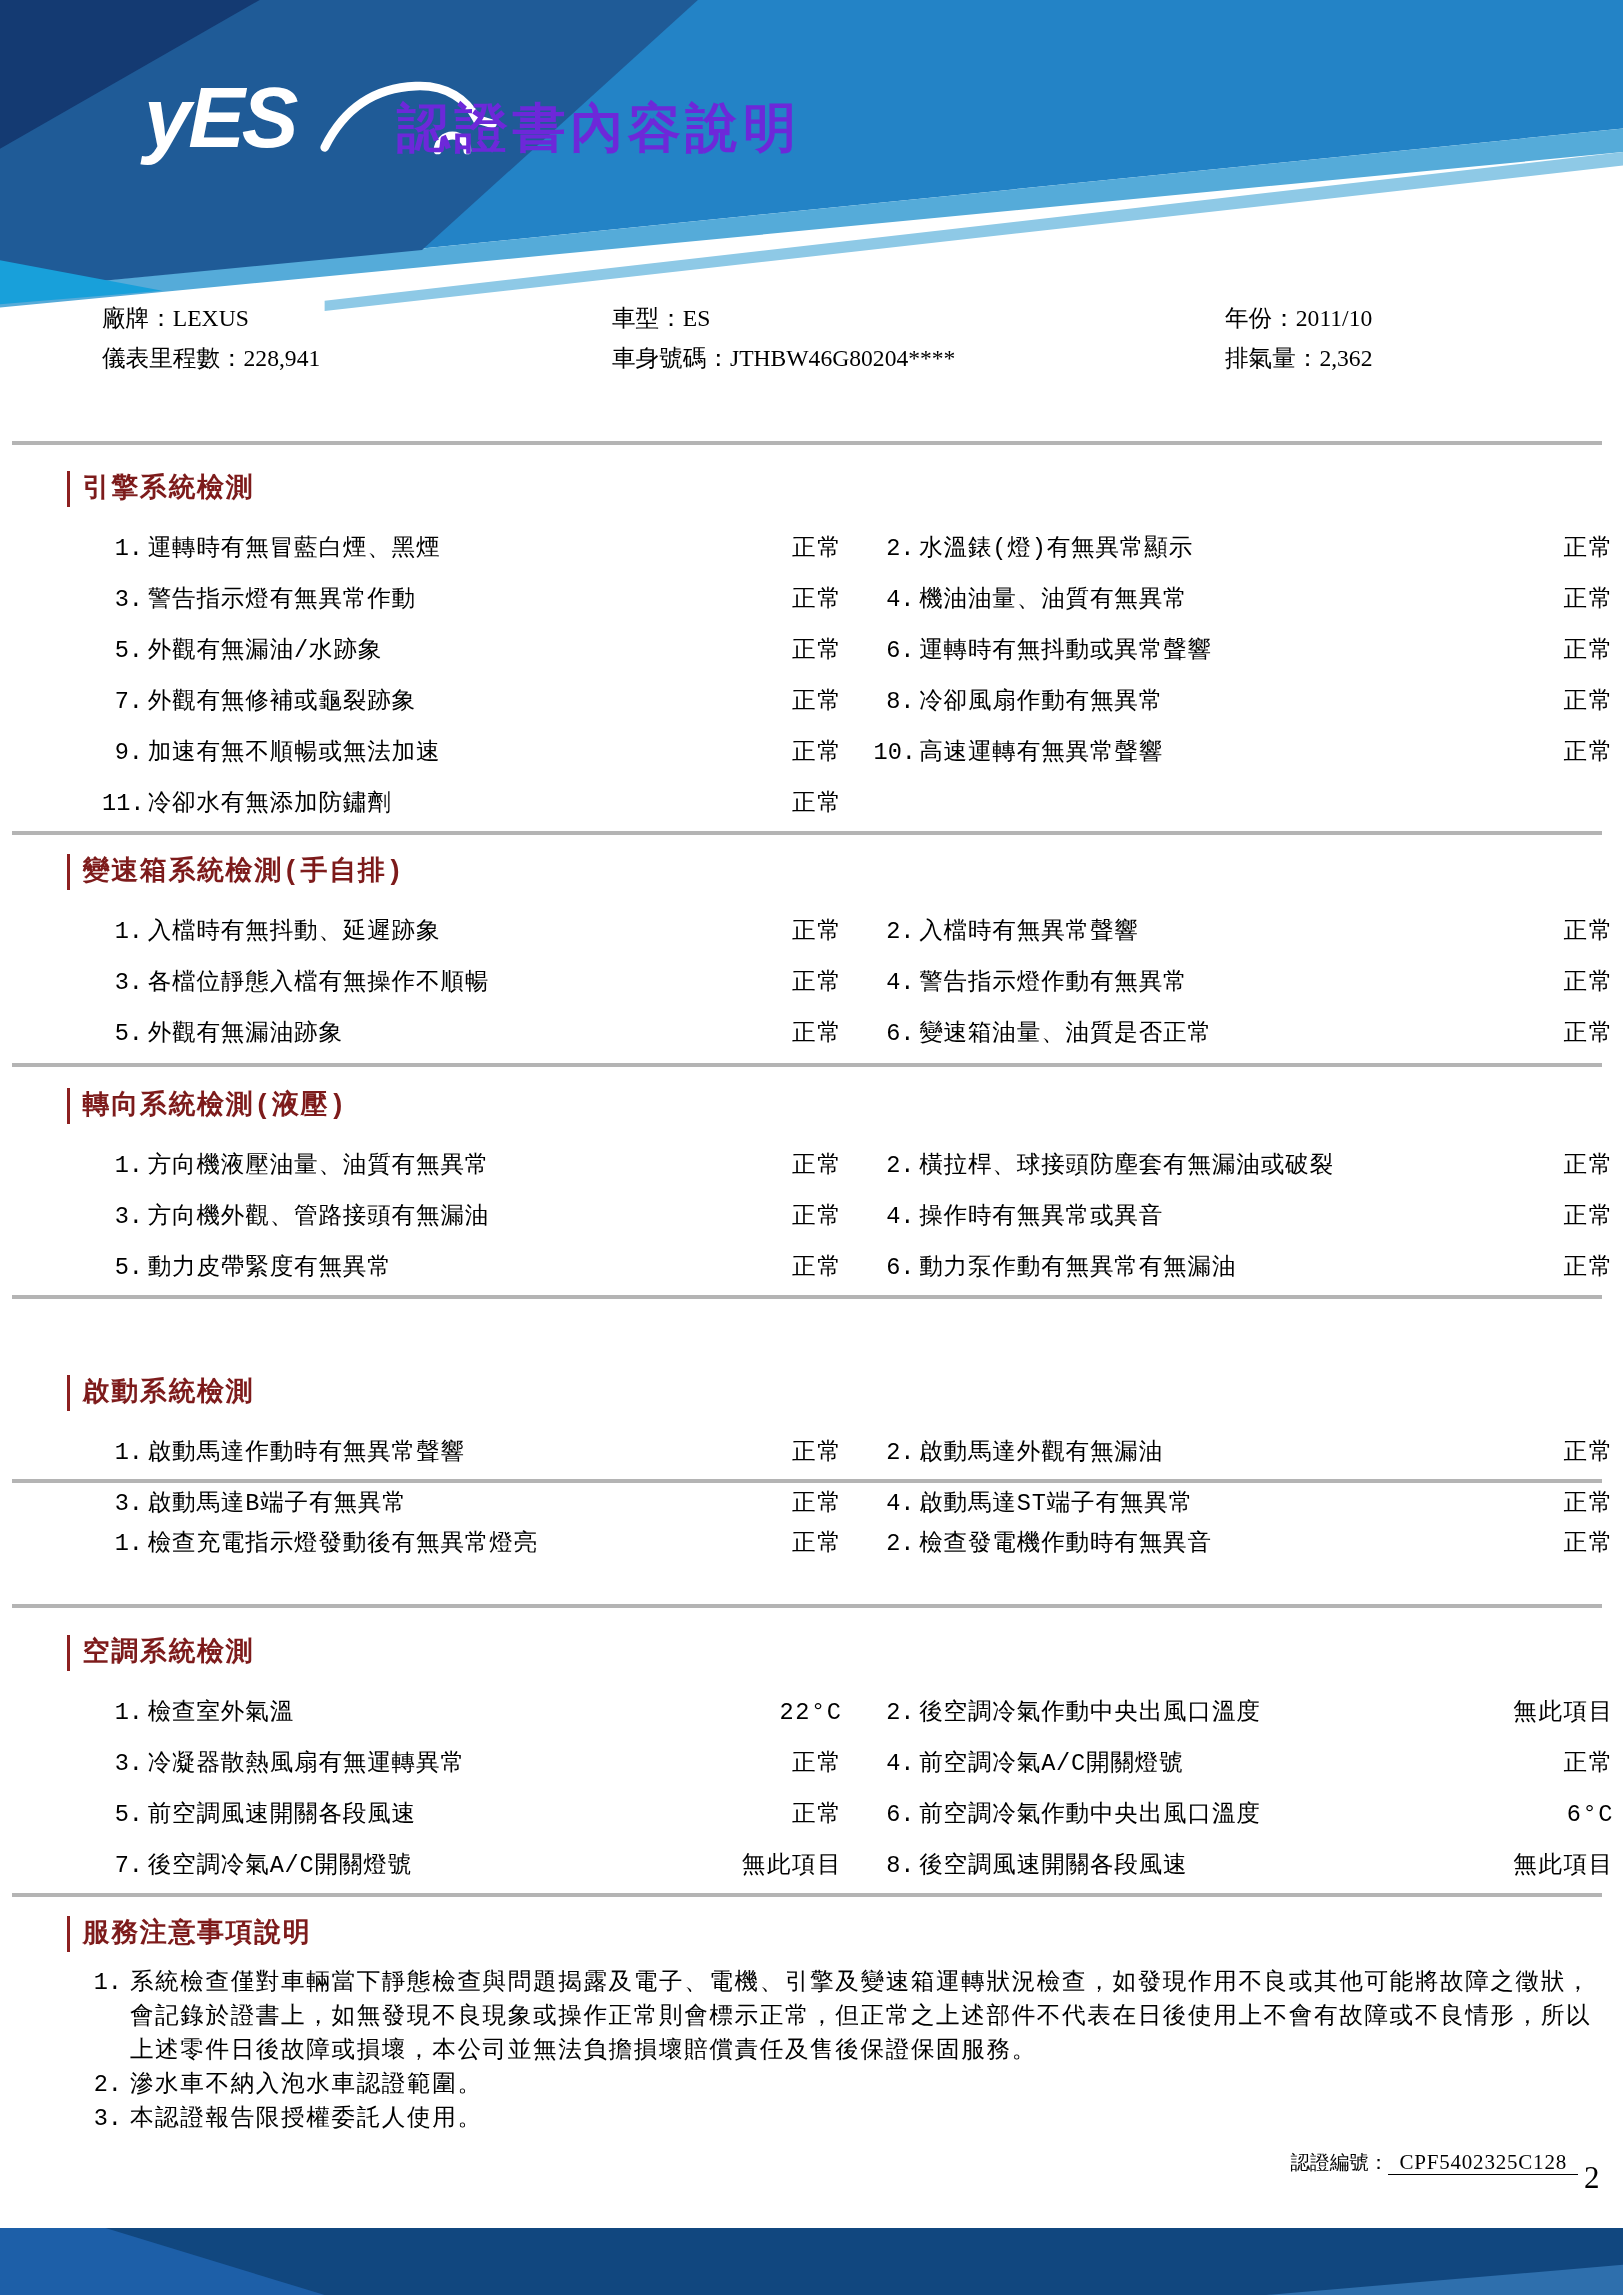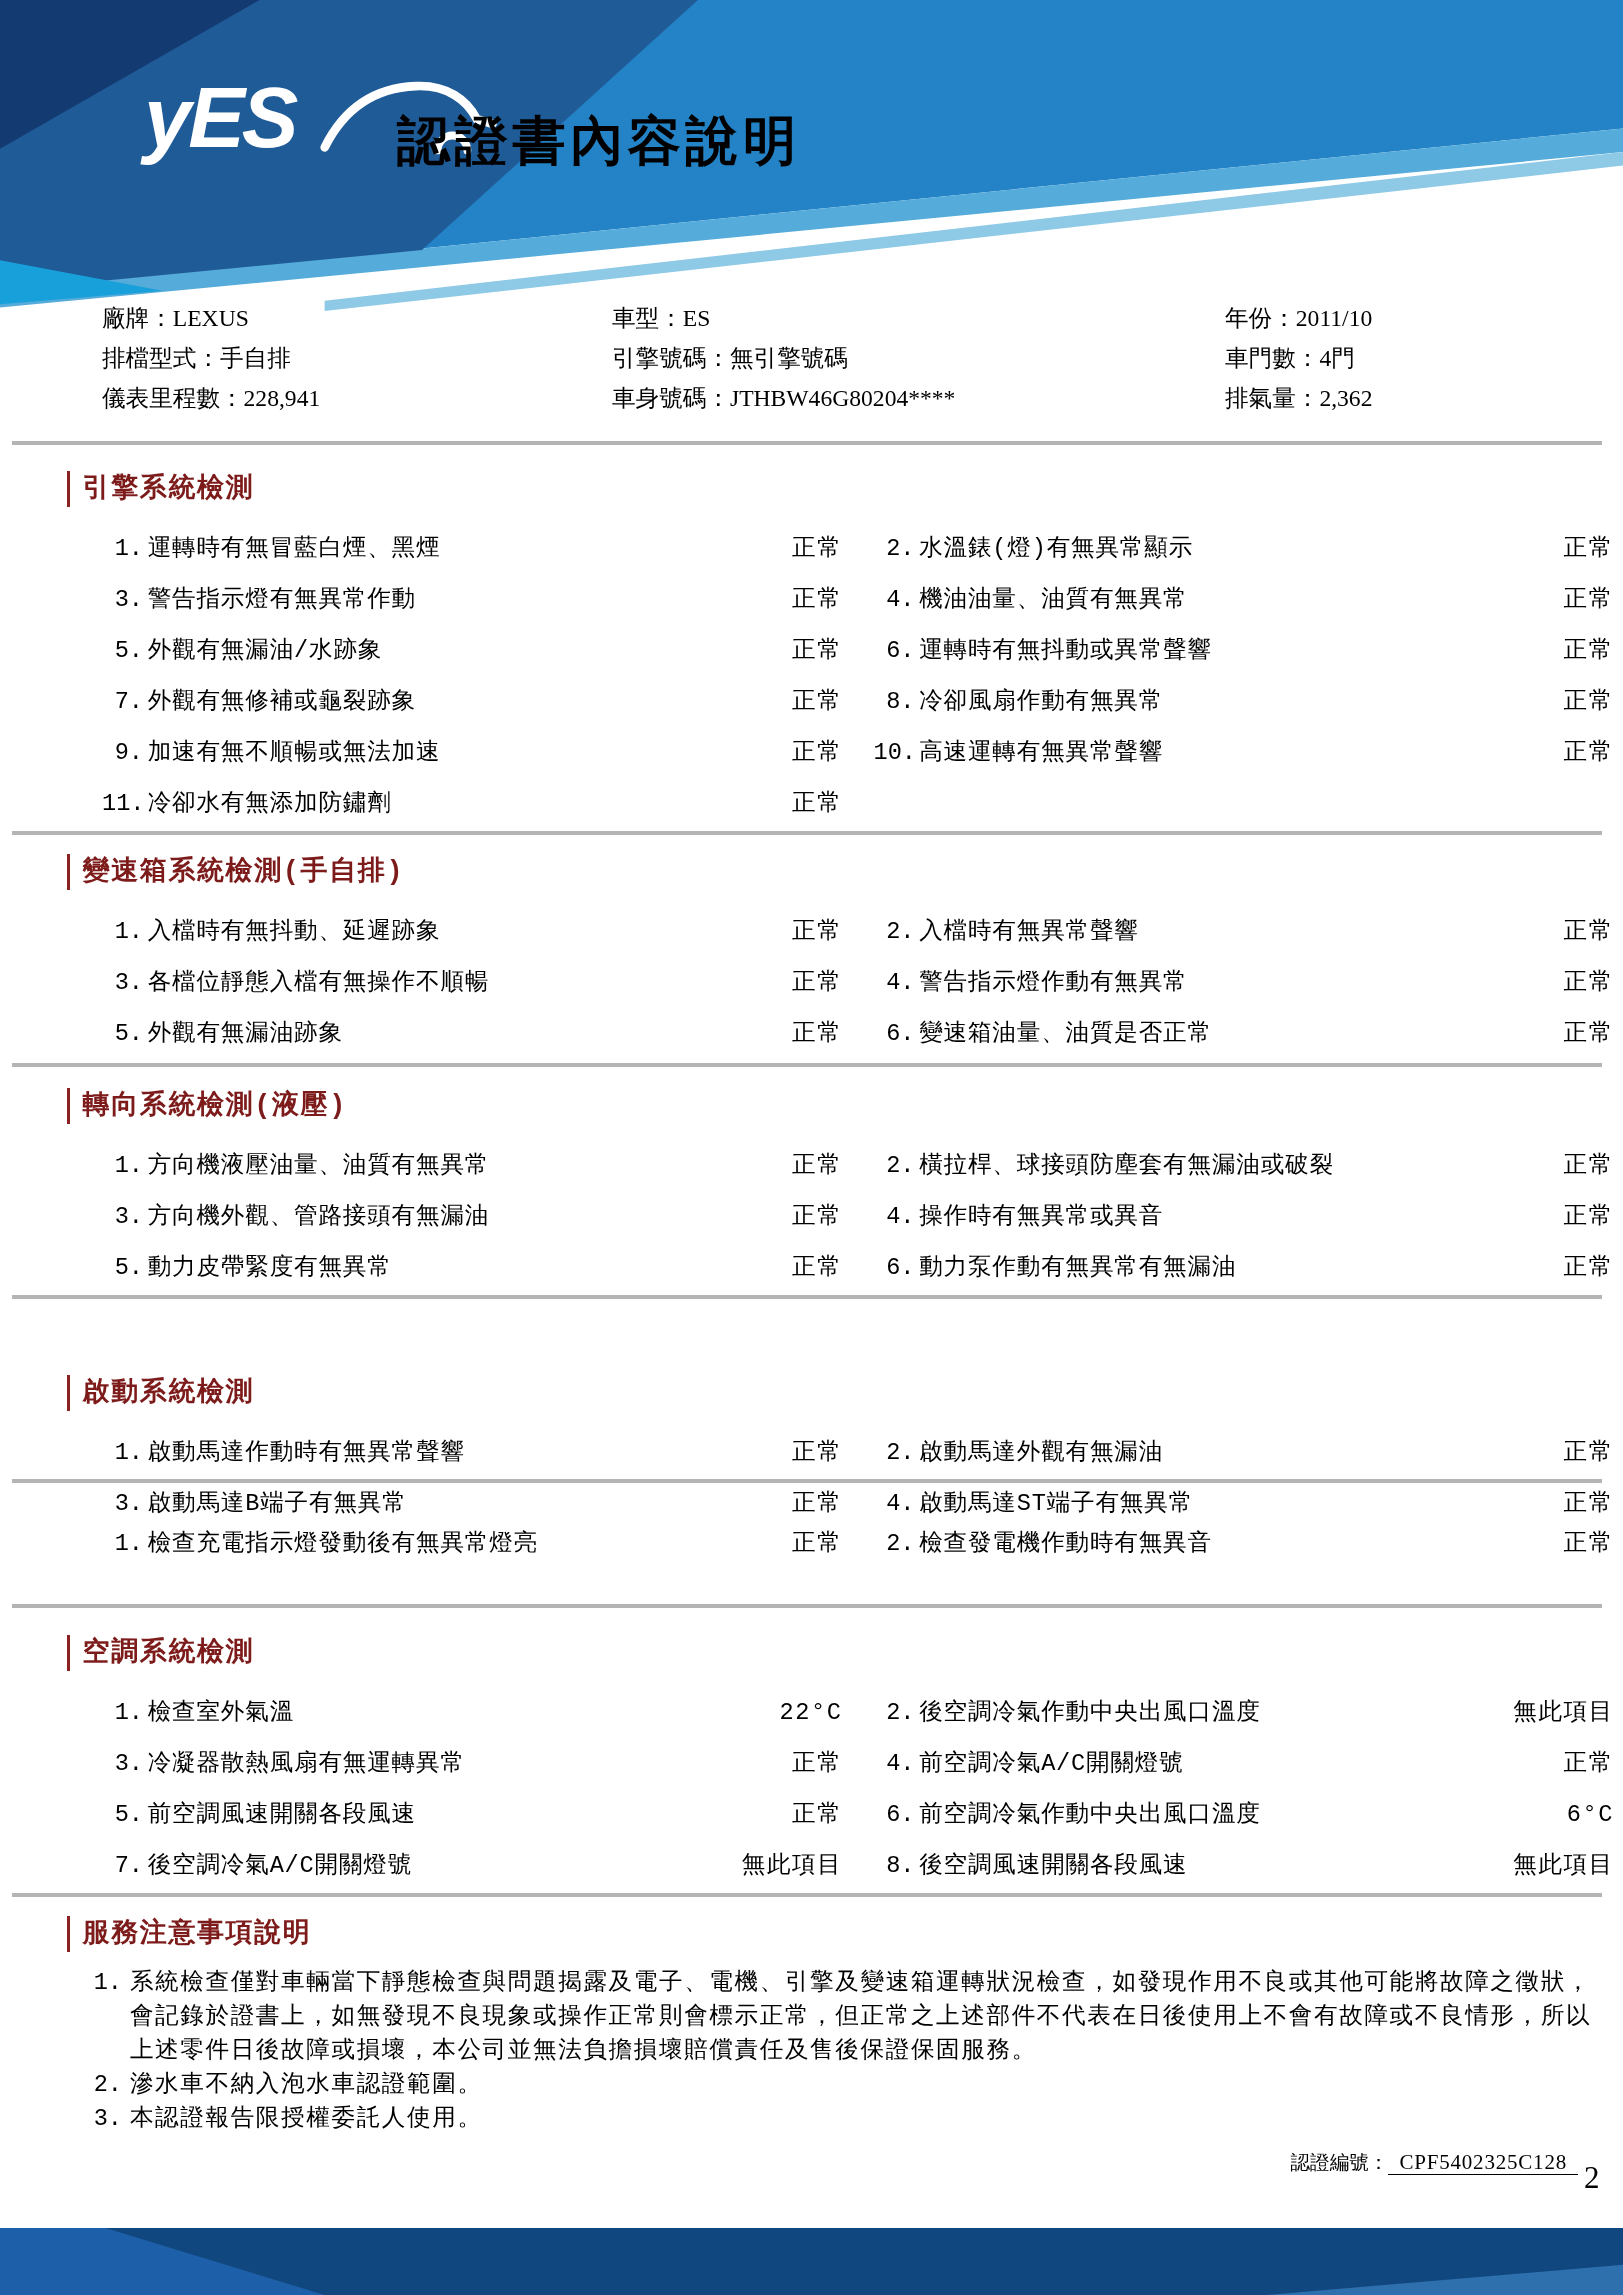--- a/index.html
+++ b/index.html
@@ -11,21 +11,21 @@
   .ly-bright{background:#2383c6;clip-path:polygon(0 0,100% 0,100% 38%,0 86%);}
   .ly-stripe{background:#55abd9;clip-path:polygon(0 86%,100% 38%,100% 45%,0 91%);}
   .ly-stripe2{background:#8ec9e6;clip-path:polygon(20% 89%,100% 45%,100% 49%,20% 92%);}
   .ly-medium{background:#1f5b97;clip-path:polygon(0 0,43% 0,26% 74%,0 86%);}
   .ly-navy{background:#143a72;clip-path:polygon(0 0,16% 0,0 44%);}
   .ly-cyan{background:#18a0da;clip-path:polygon(0 77%,10% 86%,0 90%);}
   .logo{position:absolute;left:144px;top:75px;color:#fff;font-size:85px;line-height:86px;
         font-weight:bold;font-style:italic;letter-spacing:-3.1px;
         font-family:"Liberation Sans","DejaVu Sans",sans-serif;}
   .swoosh{position:absolute;left:320px;top:72px;}
-  .hdr-title{position:absolute;left:397px;top:106px;color:#000000;font-size:53px;font-weight:bold;
+  .hdr-title{position:absolute;left:397px;top:93px;color:#6d28d9;font-size:53px;font-weight:bold;
         letter-spacing:4.7px;font-family:"Liberation Sans","DejaVu Sans",sans-serif;}
   
   .info{position:absolute;top:302px;left:102px;width:1512px;}
   .info-row{display:grid;grid-template-columns:510px 613px 1fr;height:40px;font-size:23.6px;}
   .info-cell{white-space:nowrap;}
   
   .div{position:absolute;left:11.8px;width:1590px;height:3.9px;background:#b4b4b4;}
   
   .sec{position:absolute;left:67px;width:1547px;font-family:Liberation Mono, monospace;}
   .sec-title{color:#7d1b1b;font-size:27px;font-weight:bold;border-left:3.9px solid #8d2020;
@@ -70,25 +70,20 @@
     <div class="hdr-title">認證書內容說明</div>
   </div>
 
   <div class="info">
     <div class="info-row">
       <span class="info-cell">廠牌：LEXUS</span>
       <span class="info-cell">車型：ES</span>
       <span class="info-cell">年份：2011/10</span>
     </div>
     <div class="info-row">
-      <span class="info-cell">排檔型式：手自排</span>
-      <span class="info-cell">引擎號碼：無引擎號碼</span>
-      <span class="info-cell">車門數：4門</span>
-    </div>
-    <div class="info-row">
       <span class="info-cell">儀表里程數：228,941</span>
       <span class="info-cell">車身號碼：JTHBW46G80204****</span>
       <span class="info-cell">排氣量：2,362</span>
     </div>
   </div>
 
   <div class="div" style="top:441px"></div>
 
   <div class="sec" style="top:471px">
     <div class="sec-title">引擎系統檢測</div>

